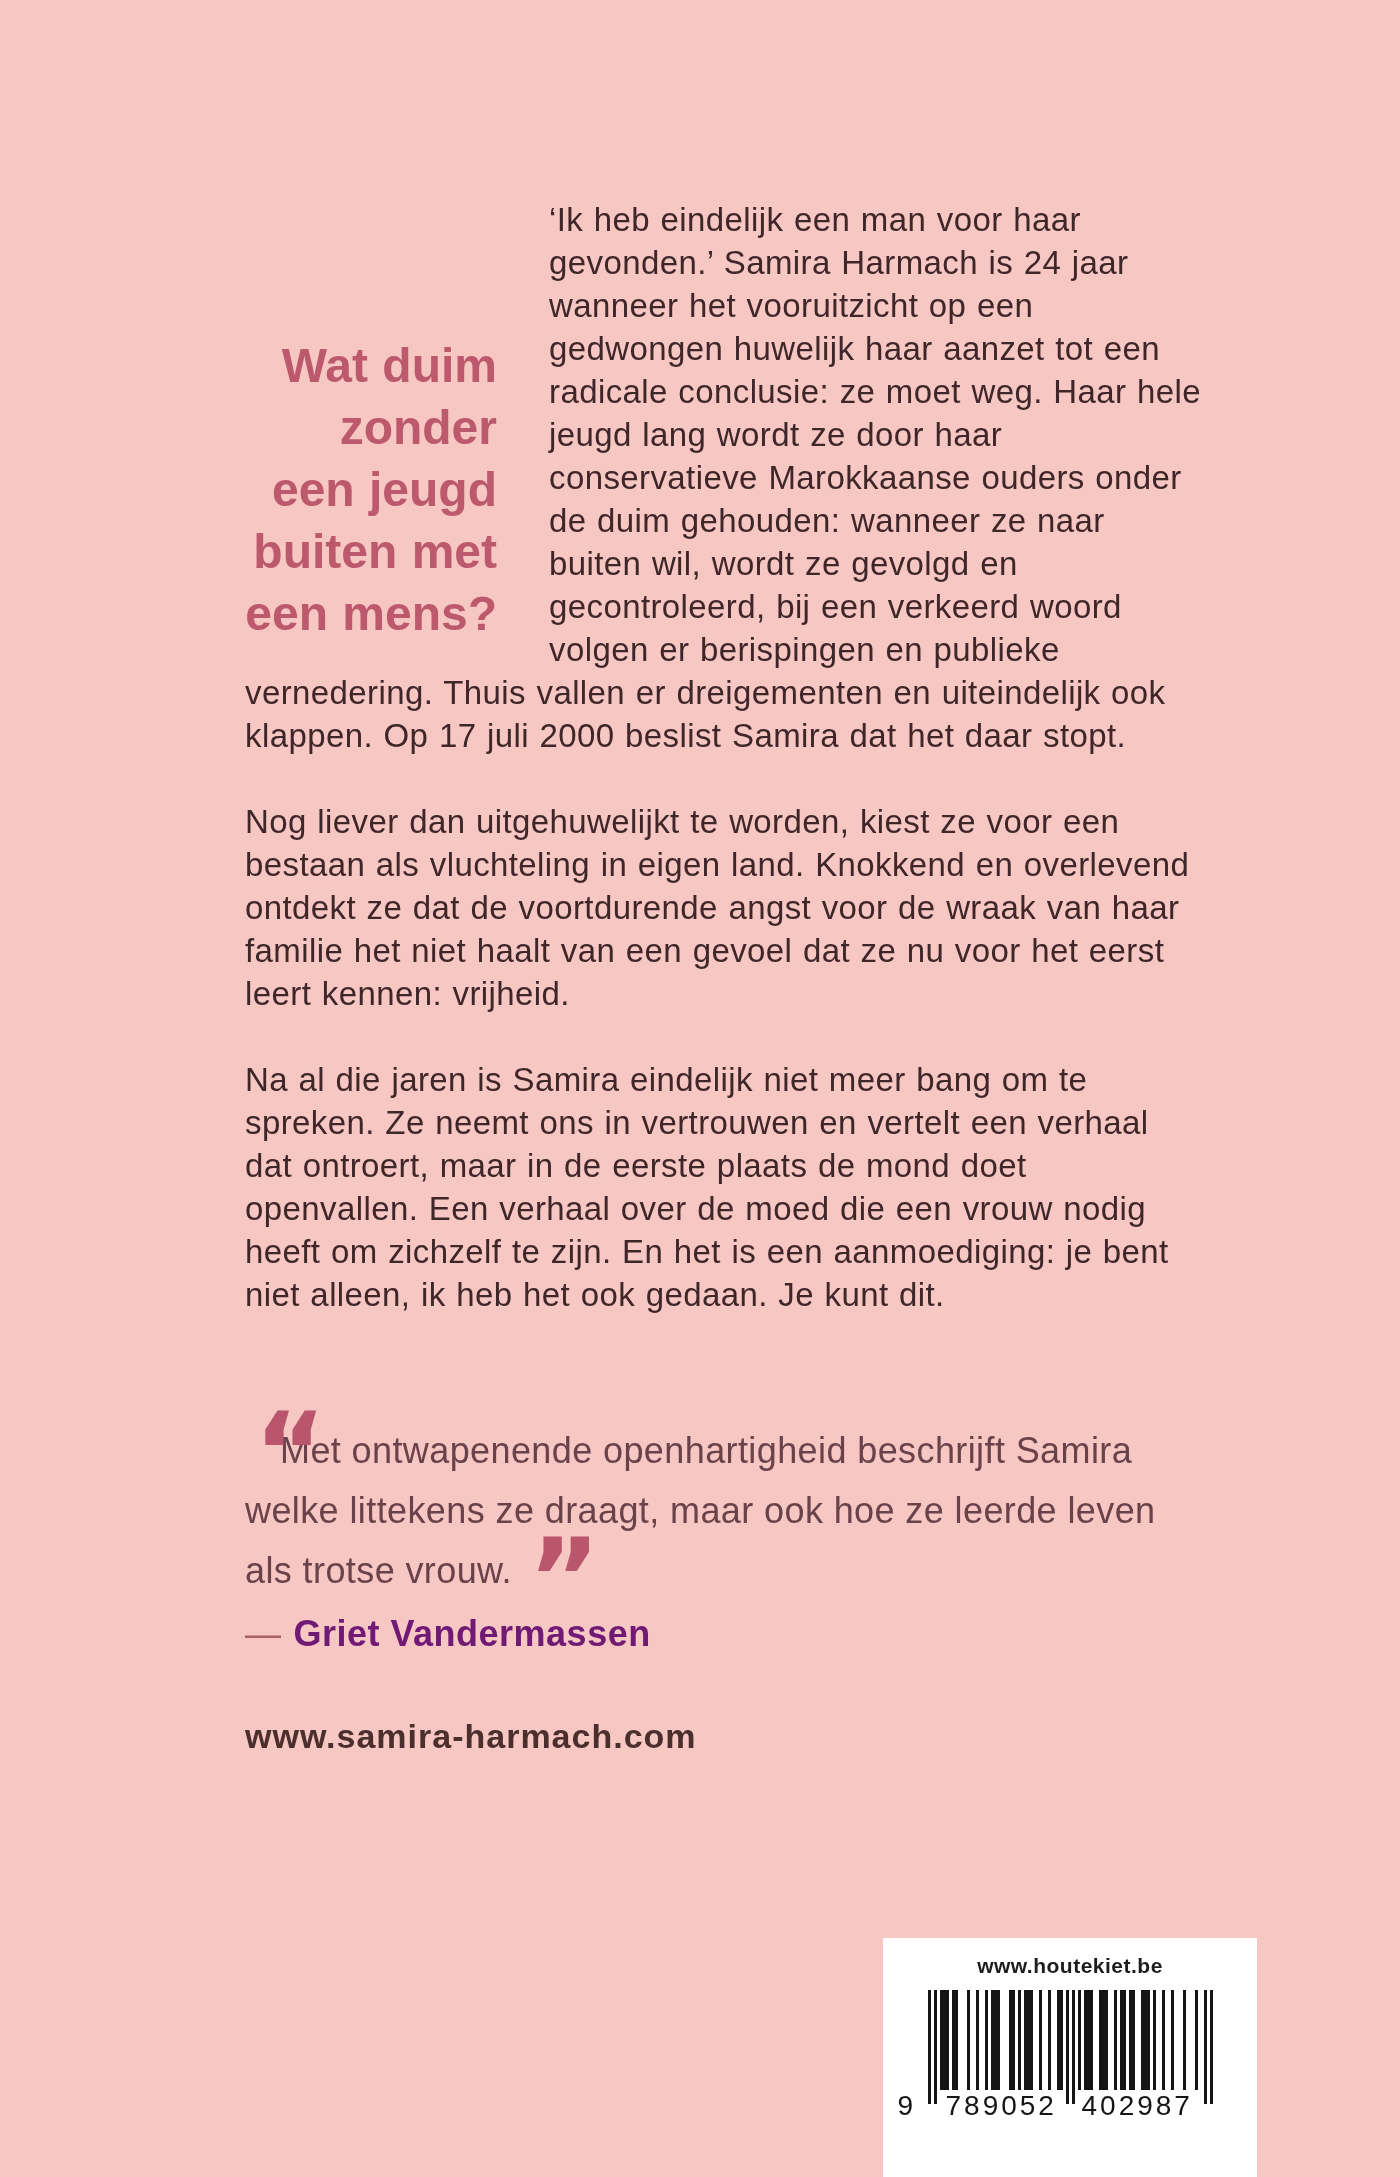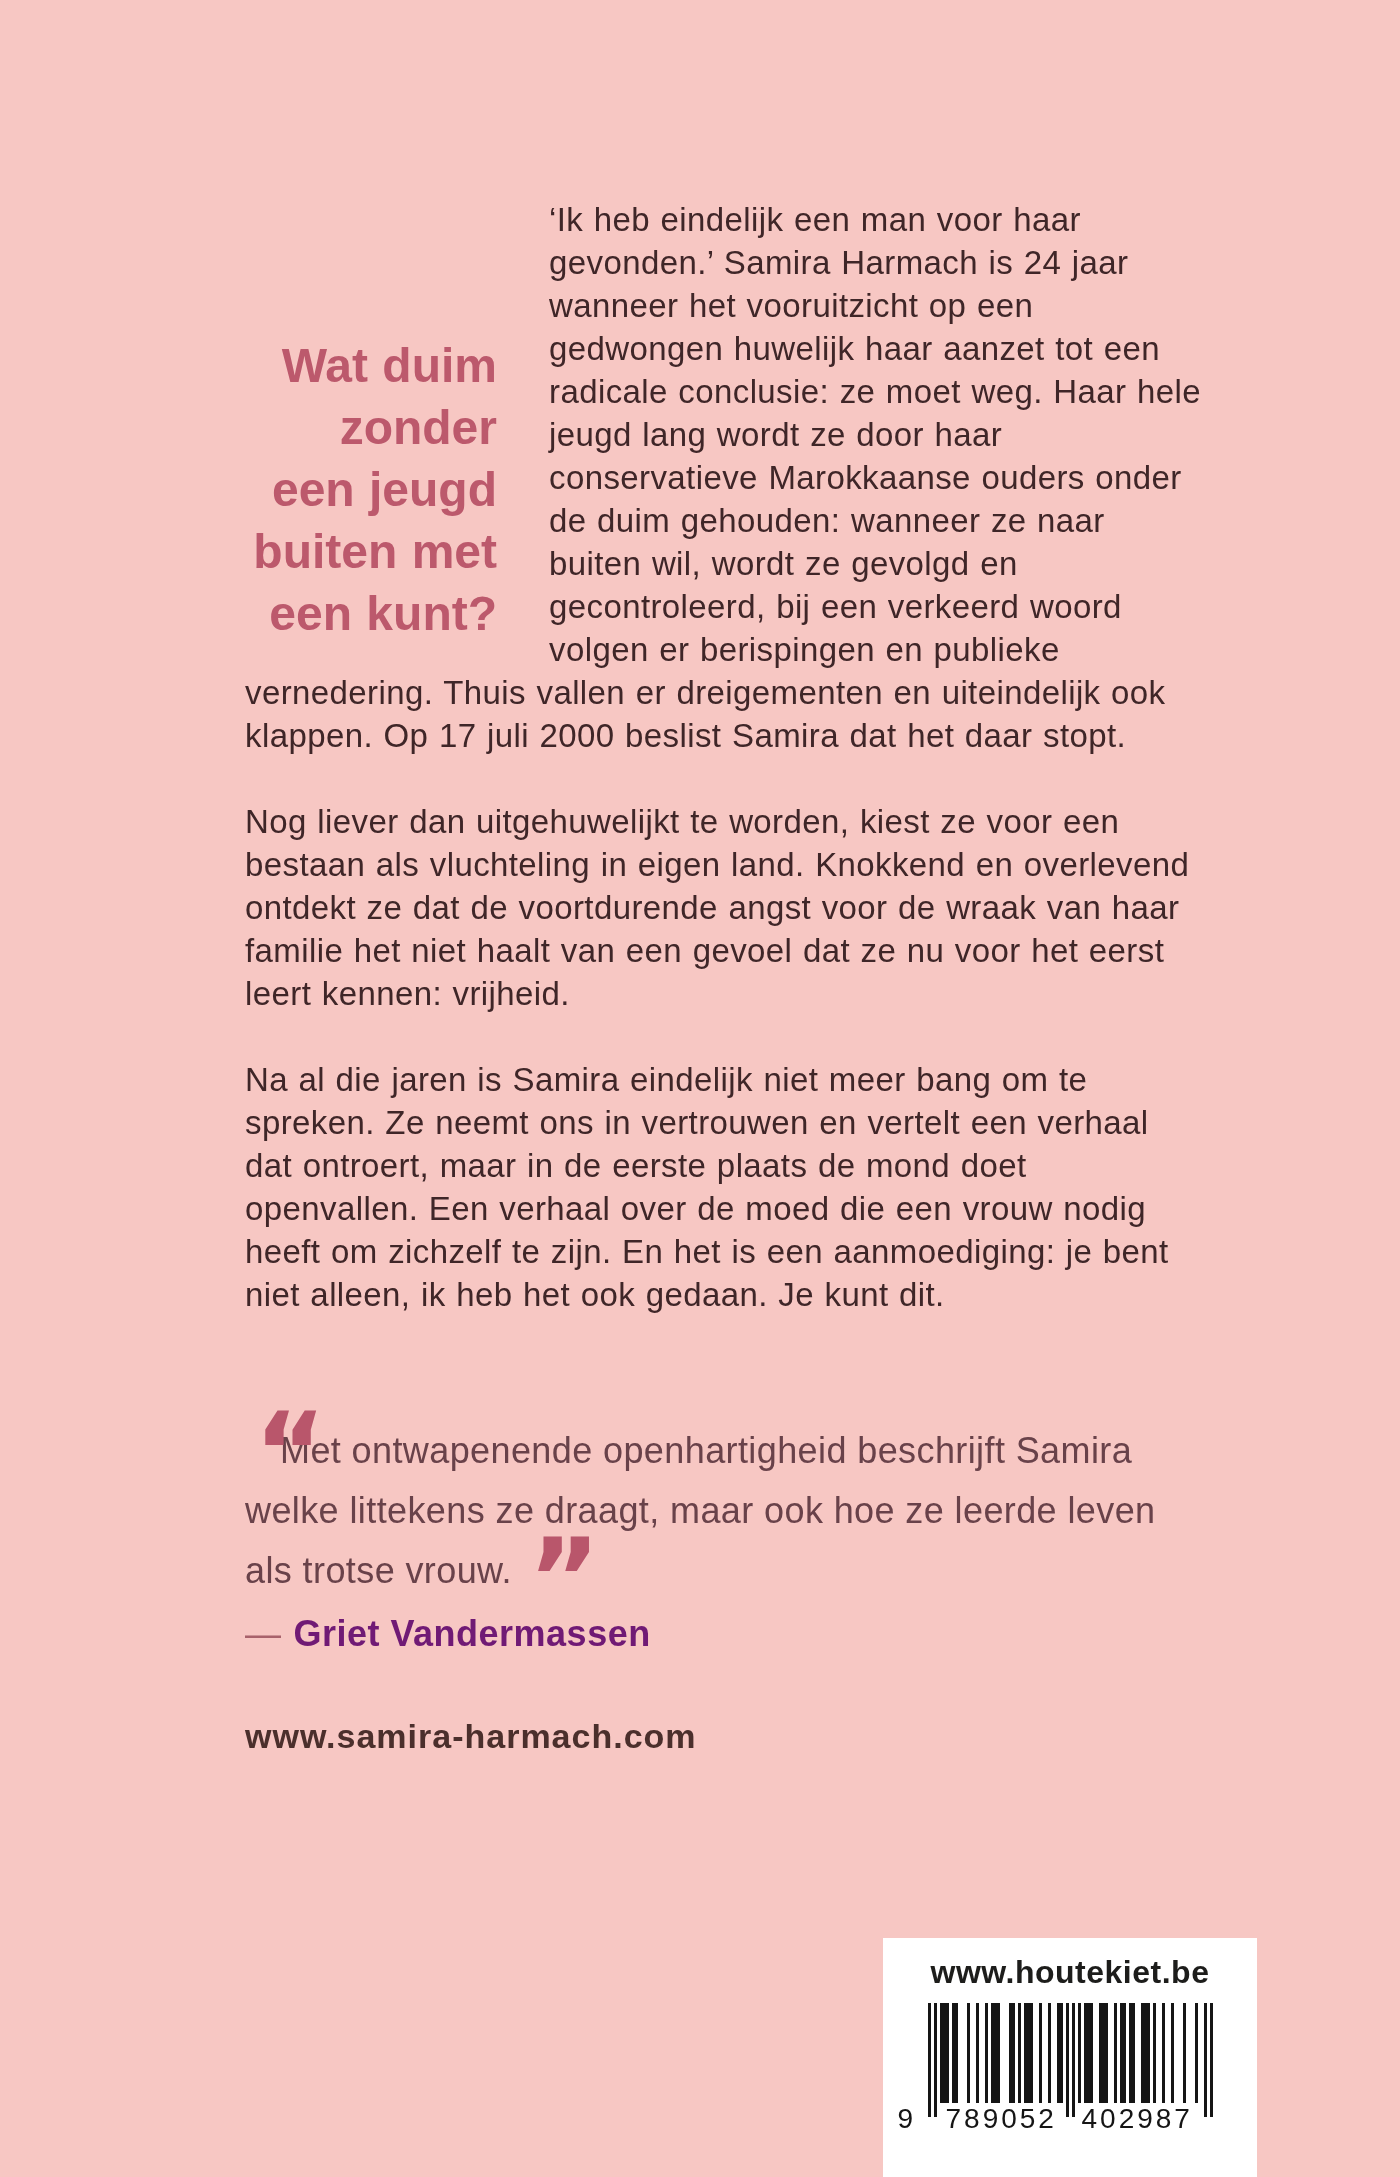--- a/index.html
+++ b/index.html
@@ -91,21 +91,21 @@
     position: absolute;
     left: 883px;
     top: 1938px;
     width: 374px;
     height: 239px;
     background: #ffffff;
   }
   .publisher-url {
     margin-top: 16px;
     text-align: center;
-    font-size: 32px;
+    font-size: 21px;
     font-weight: bold;
     letter-spacing: 0.5px;
     color: #1d1d1b;
   }
   .barcode-wrap {
     position: relative;
     width: 285px;
     height: 150px;
     margin: 12px auto 0;
   }
@@ -134,21 +134,21 @@
 <div class="page">
 
   <main class="content">
 
     <div class="para">
       <span class="pullquote">
           <div>Wat duim</div>
           <div>zonder</div>
           <div>een jeugd</div>
           <div>buiten met</div>
-          <div>een kunt?</div>
+          <div>een mens?</div>
         </span><span>‘Ik heb eindelijk een man voor haar gevonden.’ Samira Harmach is 24 jaar wanneer het vooruitzicht op een gedwongen huwelijk haar aanzet tot een radicale conclusie: ze moet weg. Haar hele jeugd lang wordt ze door haar conservatieve Marokkaanse ouders onder de duim gehouden: wanneer ze naar buiten wil, wordt ze gevolgd en gecontroleerd, bij een verkeerd woord volgen er berispingen en publieke vernedering. Thuis vallen er dreigementen en uiteindelijk ook klappen. Op 17 juli 2000 beslist Samira dat het daar stopt.</span>
     </div>
 
     <div class="para">Nog liever dan uitgehuwelijkt te worden, kiest ze voor een bestaan als vluchteling in eigen land. Knokkend en overlevend ontdekt ze dat de voortdurende angst voor de wraak van haar familie het niet haalt van een gevoel dat ze nu voor het eerst leert kennen: vrijheid.</div>
 
     <div class="para">Na al die jaren is Samira eindelijk niet meer bang om te spreken. Ze neemt ons in vertrouwen en vertelt een verhaal dat ontroert, maar in de eerste plaats de mond doet openvallen. Een verhaal over de moed die een vrouw nodig heeft om zichzelf te zijn. En het is een aanmoediging: je bent niet alleen, ik heb het ook gedaan. Je kunt dit.</div>
 
     <div class="blockquote">
       <span class="qmark qmark-open">“</span><span>Met ontwapenende openhartigheid beschrijft Samira welke littekens ze draagt, maar ook hoe ze leerde leven als trotse vrouw.</span><span class="qmark qmark-close">”</span>
     </div>

